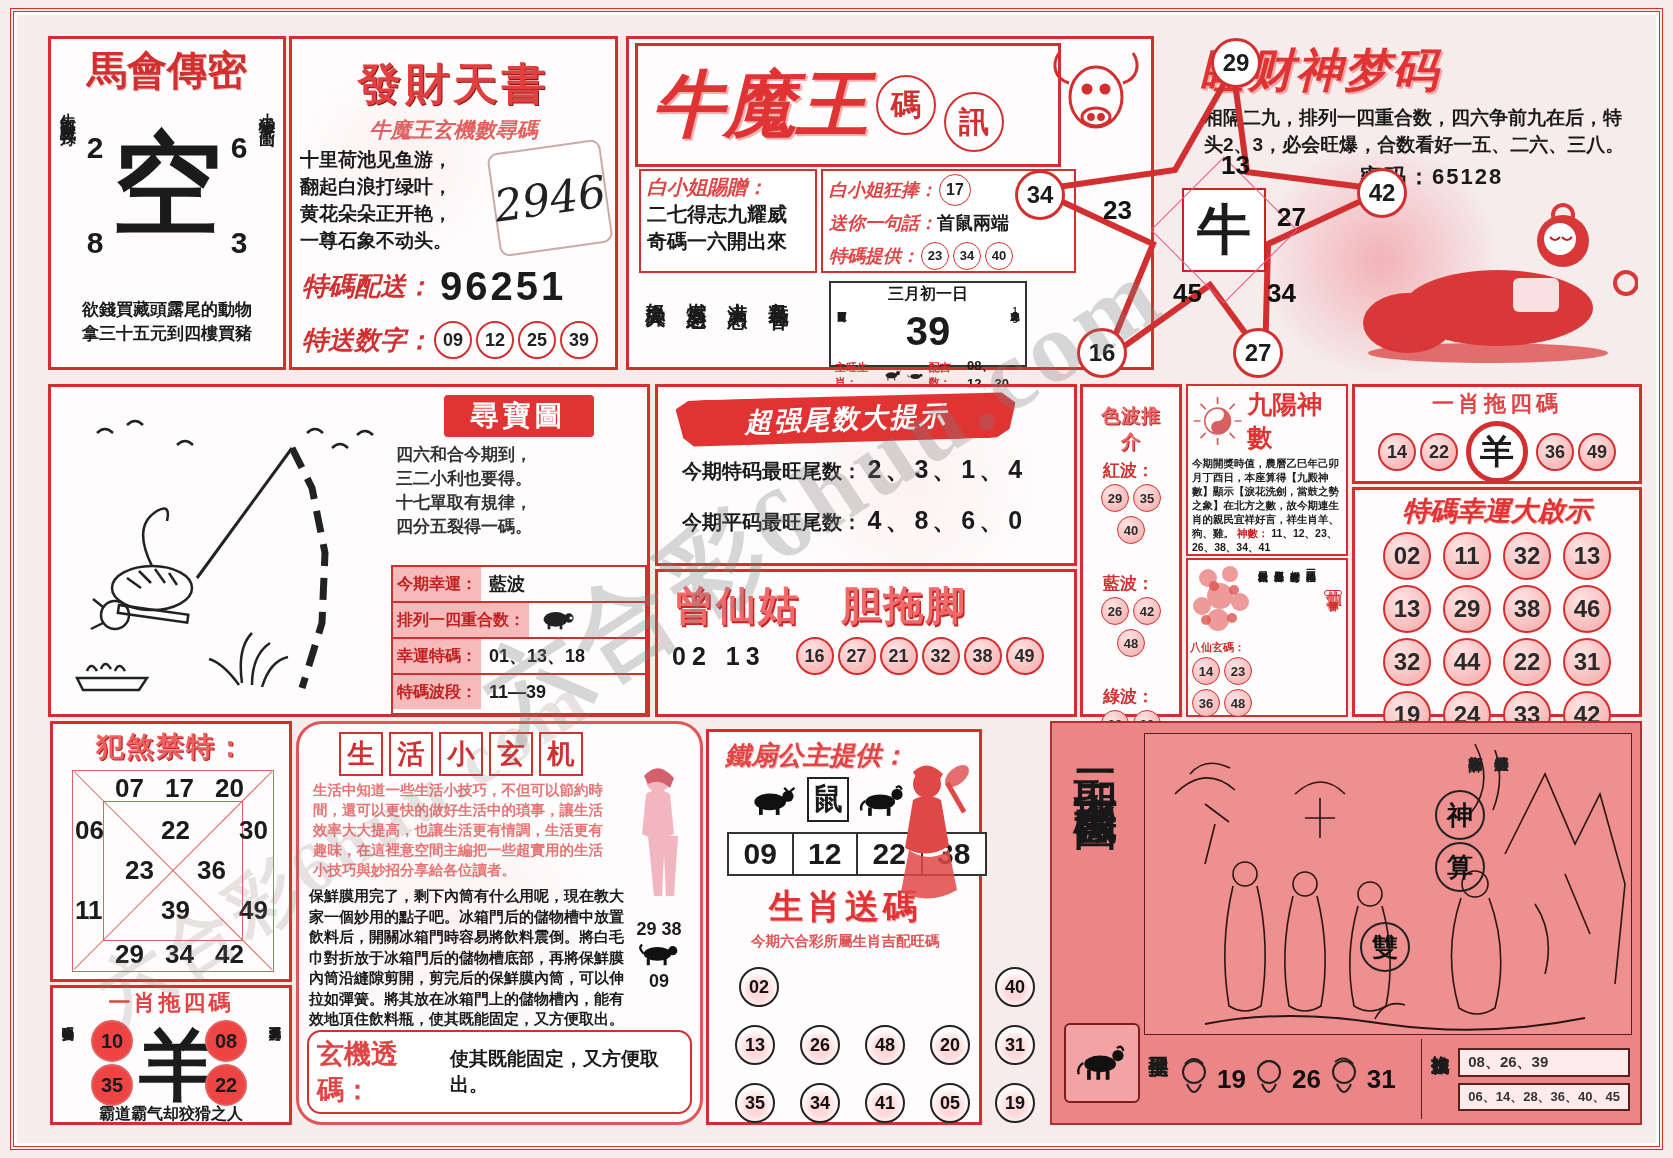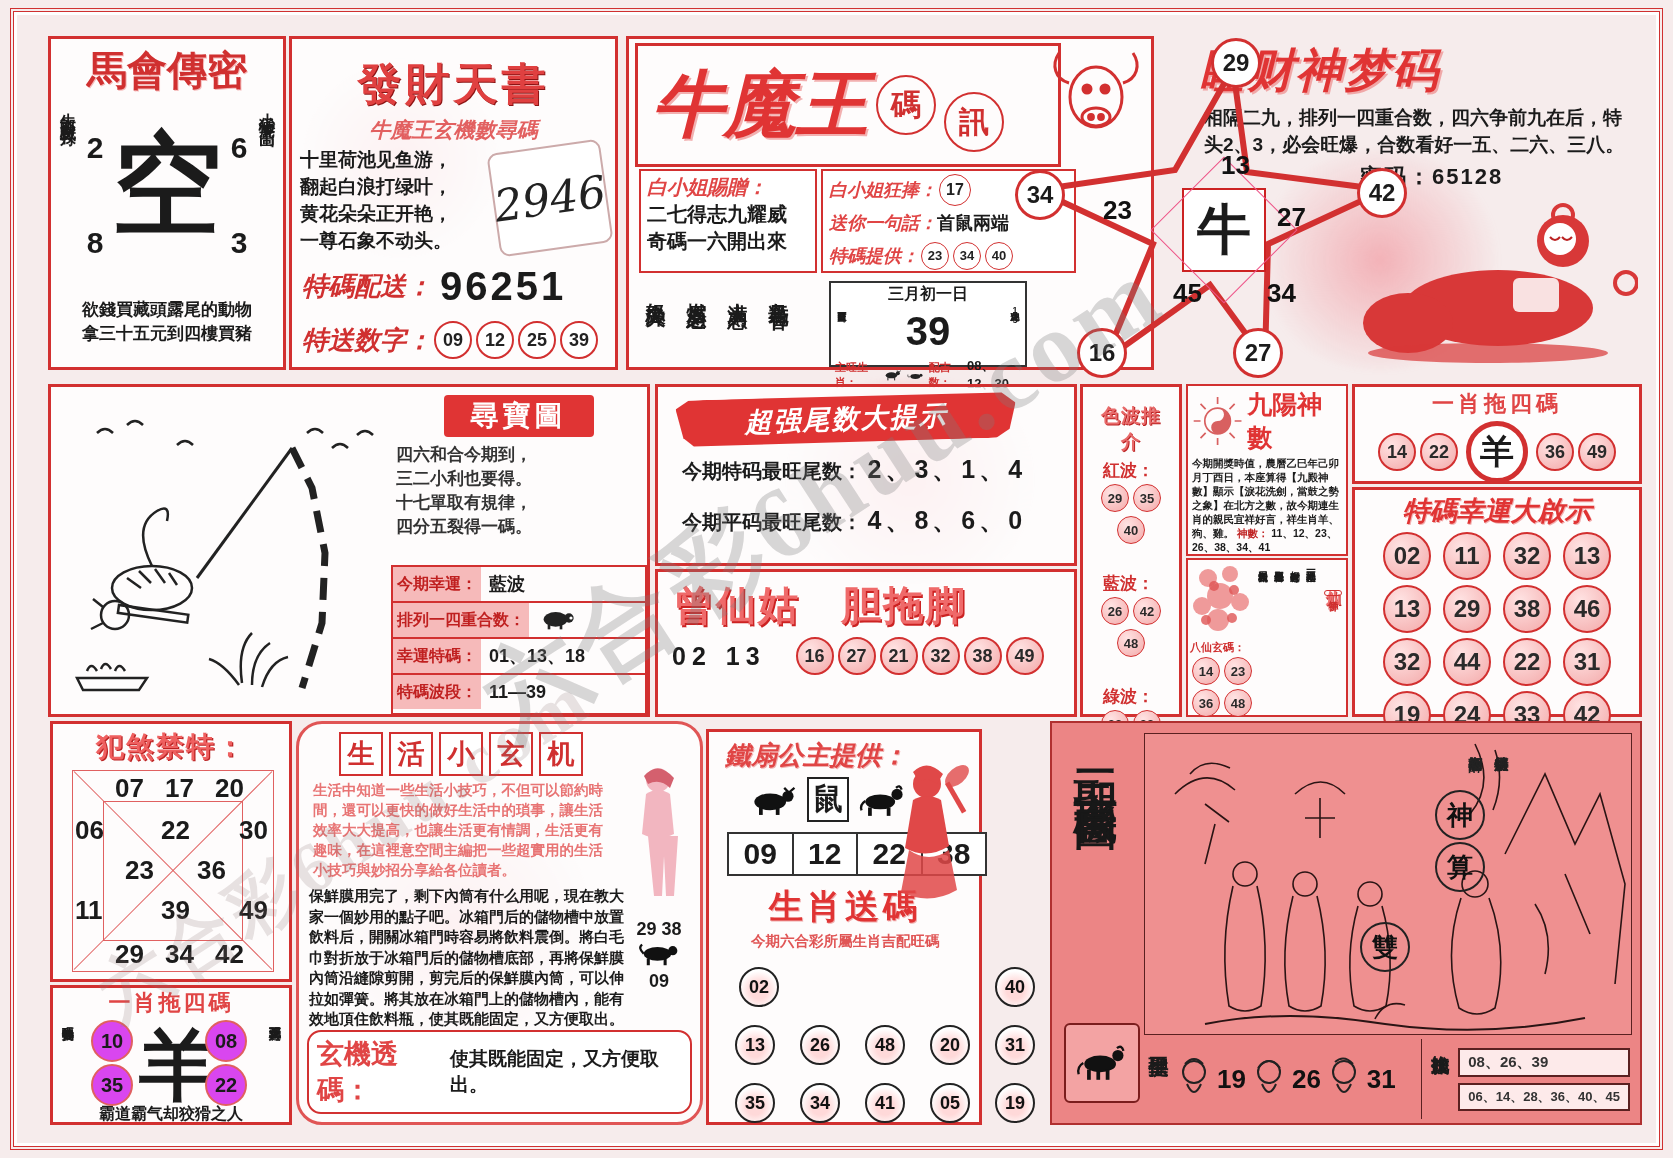--- a/index.html
+++ b/index.html
@@ -148,21 +148,21 @@
   #fs-grid .diag{position:absolute;left:-40px;top:99px;width:280px;height:0;border-top:1.5px solid #e06060;}
   #fs-grid .d1{transform:rotate(45deg);}
   #fs-grid .d2{transform:rotate(-45deg);}
   #fs-grid .inner{position:absolute;inset:30px;border:1.5px solid #e06060;}
   .fsn{position:absolute;font-size:26px;font-weight:bold;}
   #box-yixiao-bottom{left:50px;top:985px;width:242px;height:140px;}
   #yb-title{text-align:center;color:#e04545;font-weight:bold;font-size:22px;font-family:"Liberation Serif",serif;letter-spacing:3px;}
   #yb-mid{position:relative;height:86px;}
   #yb-zodiac{position:absolute;left:86px;top:-4px;font-size:78px;font-weight:bold;font-family:"Liberation Serif",serif;}
   .yb-circ{position:absolute;width:38px;height:38px;border:2px solid #e06060;border-radius:50%;display:flex;
-      align-items:center;justify-content:center;font-size:20px;font-weight:bold;background:#d946ef;}
+      align-items:center;justify-content:center;font-size:20px;font-weight:bold;background:#ef4444;}
   .yb-side{position:absolute;writing-mode:vertical-rl;text-orientation:upright;font-size:12px;font-weight:bold;height:100%;}
   #yb-bottom{text-align:center;font-size:16px;font-weight:bold;}
   #box-shenghuo{left:296px;top:721px;width:407px;height:404px;border:3px solid #e05555;border-radius:26px;}
   #sh-title{display:flex;gap:6px;justify-content:flex-start;margin:8px 0 4px 40px;}
   .tchar{border:2px solid #d23030;color:#d03030;font-size:27px;font-weight:bold;width:40px;height:40px;
       display:inline-flex;align-items:center;justify-content:center;background:#fff;}
   #sh-intro{color:#e87474;font-size:14.5px;font-weight:bold;line-height:20px;width:300px;margin:2px 0 6px 14px;}
   #sh-body{font-size:15px;font-weight:bold;line-height:20.5px;width:320px;margin-left:10px;}
   #sh-touma{position:absolute;left:8px;bottom:8px;right:8px;border:2.5px solid #d23030;border-radius:14px;
       background:#fff;display:flex;align-items:center;padding:4px 8px;}

